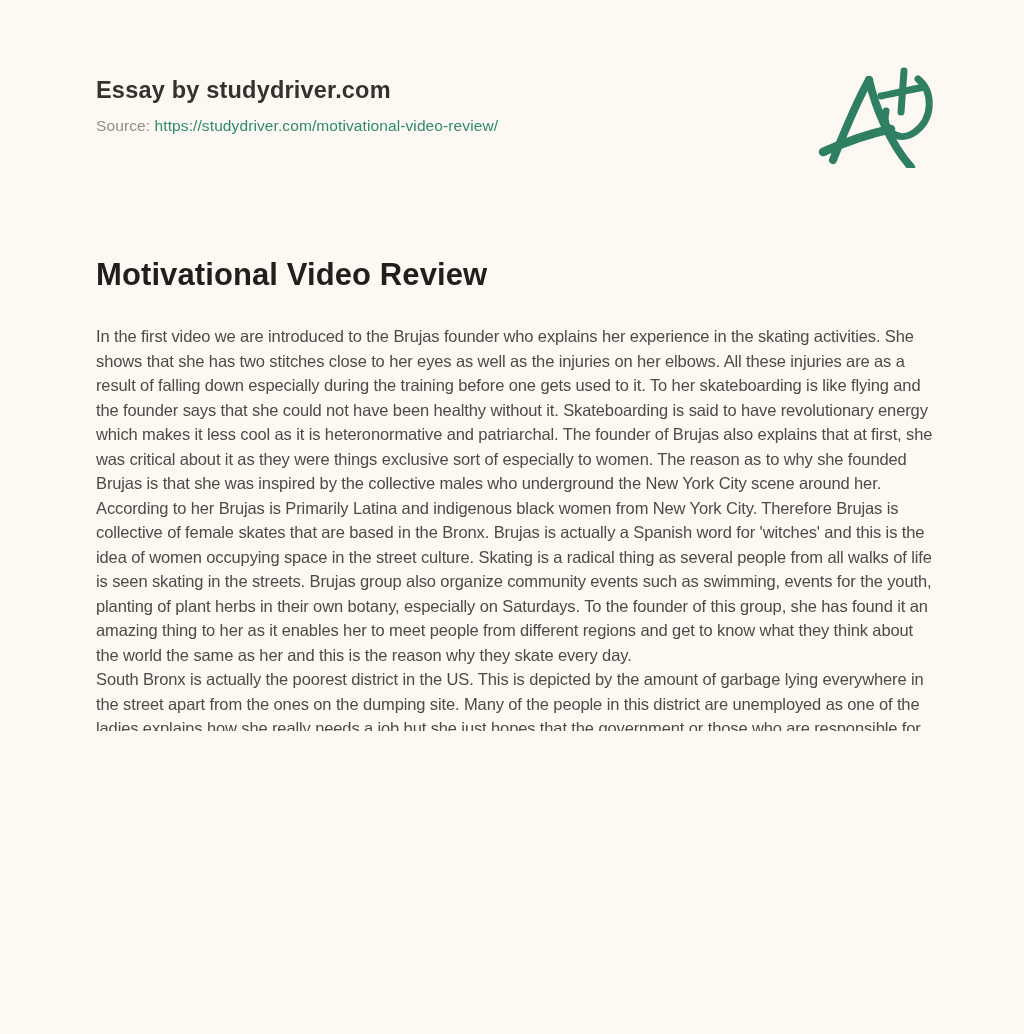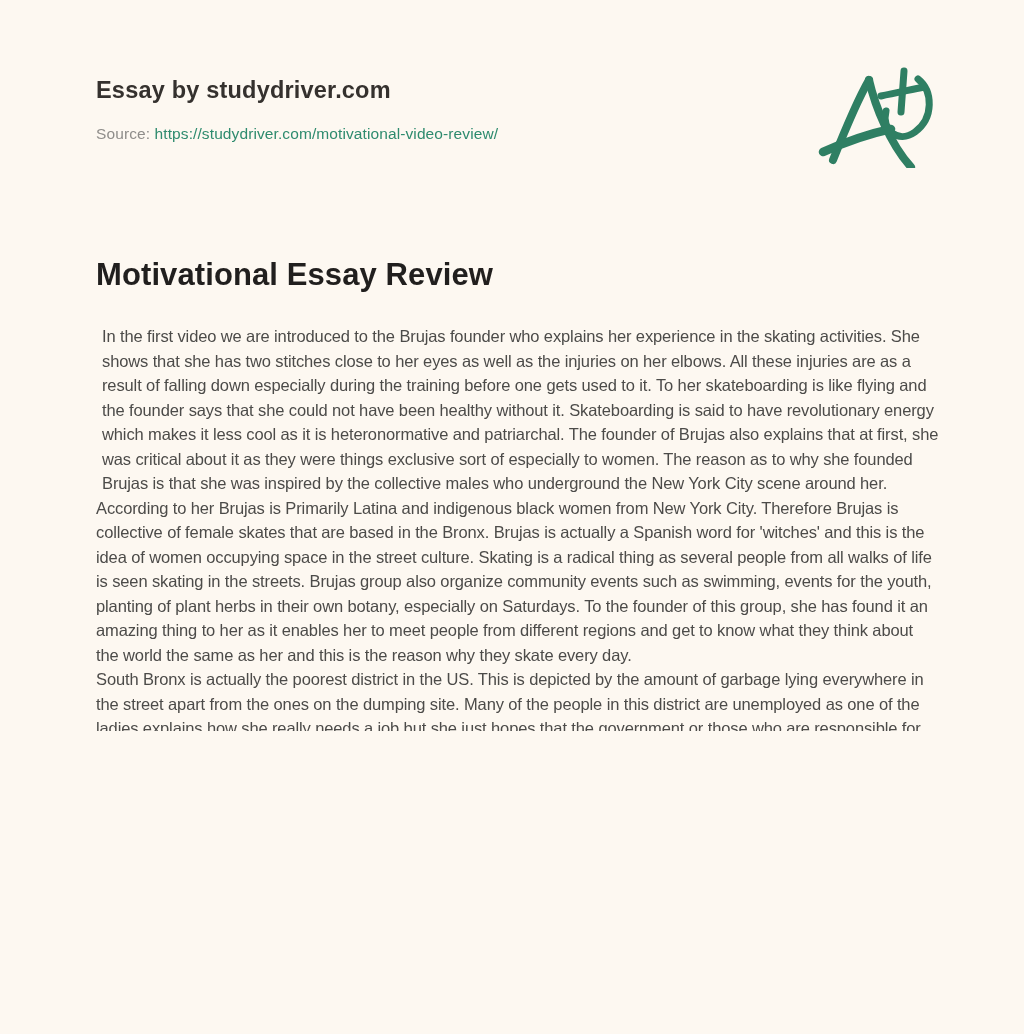--- a/index.html
+++ b/index.html
@@ -23,21 +23,21 @@
   }
   .header-left { padding-top: 13px; }
   .site-title {
     font-size: 23.5px;
     line-height: 27px;
     font-weight: bold;
     color: #35312e;
     letter-spacing: 0.2px;
   }
   .source-line {
-    margin-top: 21px;
+    margin-top: 13px;
     font-size: 15.5px;
     letter-spacing: 0.1px;
   }
   .source-label { color: #8f8d8a; }
   .source-link {
     color: #2e8b6e;
     text-decoration: none;
   }
   .logo {
     width: 122px;
@@ -55,21 +55,21 @@
     color: #211f1e;
     letter-spacing: 0.1px;
   }
   .para {
     width: 840px;
     font-size: 16.5px;
     line-height: 24.5px;
     letter-spacing: -0.12px;
     color: #4c4b49;
   }
-  .para.first { margin-top: 30px; margin-left: 6px; }
+  .para.first { margin-top: 30px; }
 </style>
 </head>
 <body>
 
 <div class="page">
 
   <div class="header">
     <div class="header-left">
       <h1 class="site-title">Essay by studydriver.com</h1>
       <p class="source-line">
@@ -92,21 +92,21 @@
 
           <path d="M63 30 C 76 27, 92 24, 106 21" stroke-width="7"></path>
 
           <path d="M100 13 C 115 25, 116 52, 97 66 C 80 78, 63 64, 68 45" stroke-width="7"></path>
         </g>
       </svg>
     </div>
   </div>
 
   <main class="article">
-    <h2 class="article-title">Motivational Essay Review</h2>
+    <h2 class="article-title">Motivational Video Review</h2>
 
     <p class="para first">In the first video we are introduced to the Brujas founder who explains her experience in the skating activities. She shows that she has two stitches close to her eyes as well as the injuries on her elbows. All these injuries are as a result of falling down especially during the training before one gets used to it. To her skateboarding is like flying and the founder says that she could not have been healthy without it. Skateboarding is said to have revolutionary energy which makes it less cool as it is heteronormative and patriarchal. The founder of Brujas also explains that at first, she was critical about it as they were things exclusive sort of especially to women. The reason as to why she founded Brujas is that she was inspired by the collective males who underground the New York City scene around her.</p>
 
     <p class="para">According to her Brujas is Primarily Latina and indigenous black women from New York City. Therefore Brujas is collective of female skates that are based in the Bronx. Brujas is actually a Spanish word for 'witches' and this is the idea of women occupying space in the street culture. Skating is a radical thing as several people from all walks of life is seen skating in the streets. Brujas group also organize community events such as swimming, events for the youth, planting of plant herbs in their own botany, especially on Saturdays. To the founder of this group, she has found it an amazing thing to her as it enables her to meet people from different regions and get to know what they think about the world the same as her and this is the reason why they skate every day.</p>
 
     <p class="para">South Bronx is actually the poorest district in the US. This is depicted by the amount of garbage lying everywhere in the street apart from the ones on the dumping site. Many of the people in this district are unemployed as one of the ladies explains how she really needs a job but she just hopes that the government or those who are responsible for that will do something for them in order to meet their daily basic requirements. The dumping of industrial waste in the district has escalated the effect of asthma among the locals to 60%. The funds that should have been used to manage this waste end up in the pockets of those who have obligation of carrying out the policies in the region or the funds are used for other projects of the rich people for example one of the residences explains how a lot of funds were used to build a park around there instead of using the funds to better the lives of the poor. Several shops have closed in the South Bronx due to people living below poverty level hence may not be in a position to purchase any commodity offered in the stalls. The poverty in the area has led to anti-social behaviors among the residence which include prostitution, crime, and drug abuse. We are told also that several years ago it was an abandoned area but as the great divide between the rich and the poor, the poor found their residence here. Despite many policies</p>
   </main>
 
 </div>
 

